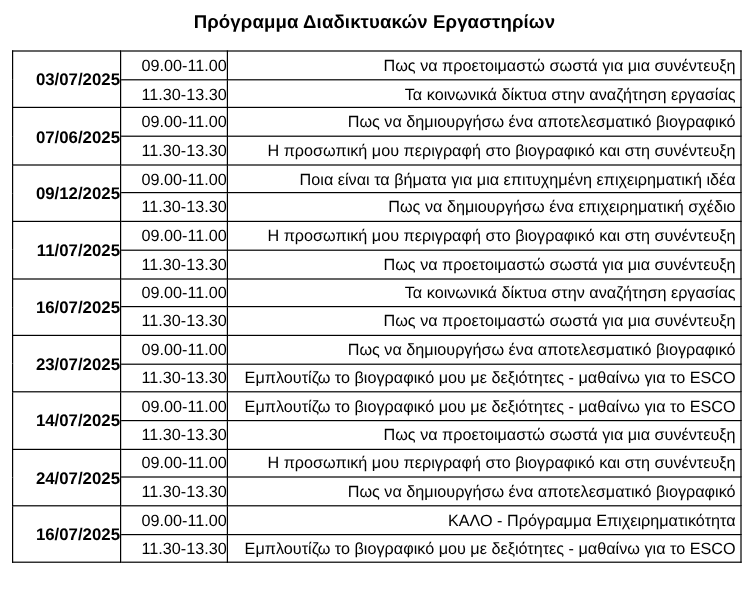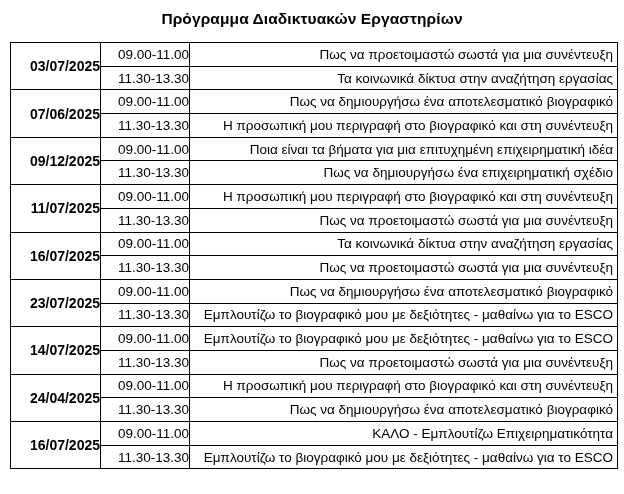--- a/index.html
+++ b/index.html
@@ -134,32 +134,32 @@
       <td class="date" rowspan="2">14/07/2025</td>
       <td class="time">09.00-11.00</td>
       <td class="topic">Εμπλουτίζω το βιογραφικό μου με δεξιότητες - μαθαίνω για το ESCO</td>
     </tr>
     <tr>
       <td class="time">11.30-13.30</td>
       <td class="topic">Πως να προετοιμαστώ σωστά για μια συνέντευξη</td>
     </tr>
 
     <tr>
-      <td class="date" rowspan="2">24/04/2025</td>
+      <td class="date" rowspan="2">24/07/2025</td>
       <td class="time">09.00-11.00</td>
       <td class="topic">Η προσωπική μου περιγραφή στο βιογραφικό και στη συνέντευξη</td>
     </tr>
     <tr>
       <td class="time">11.30-13.30</td>
       <td class="topic">Πως να δημιουργήσω ένα αποτελεσματικό βιογραφικό</td>
     </tr>
 
     <tr>
       <td class="date" rowspan="2">16/07/2025</td>
       <td class="time">09.00-11.00</td>
-      <td class="topic">ΚΑΛΟ - Εμπλουτίζω Επιχειρηματικότητα</td>
+      <td class="topic">ΚΑΛΟ - Πρόγραμμα Επιχειρηματικότητα</td>
     </tr>
     <tr>
       <td class="time">11.30-13.30</td>
       <td class="topic">Εμπλουτίζω το βιογραφικό μου με δεξιότητες - μαθαίνω για το ESCO</td>
     </tr>
   </tbody>
 </table>
 
 </body></html>

